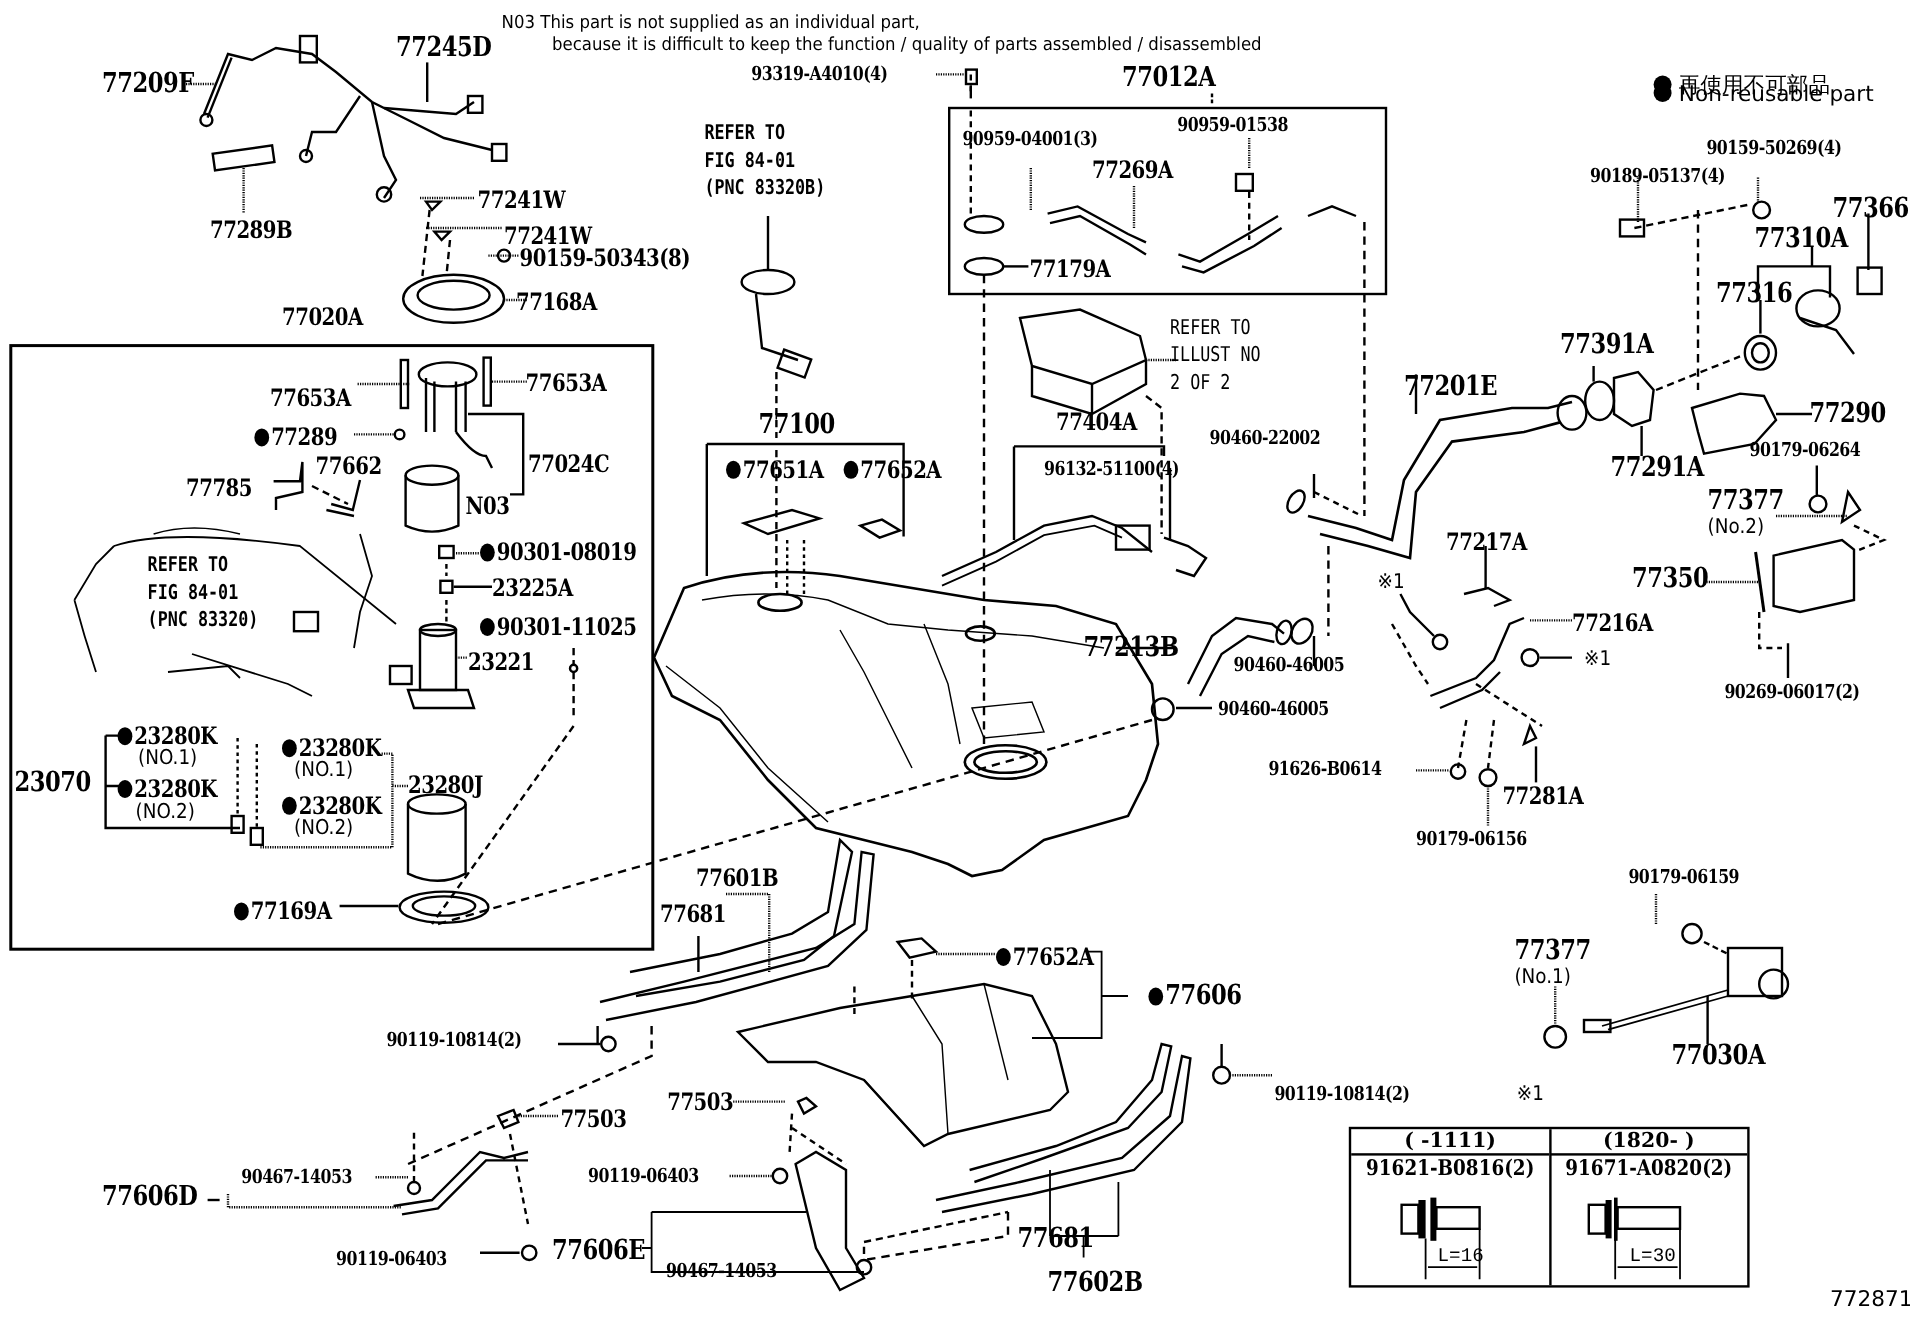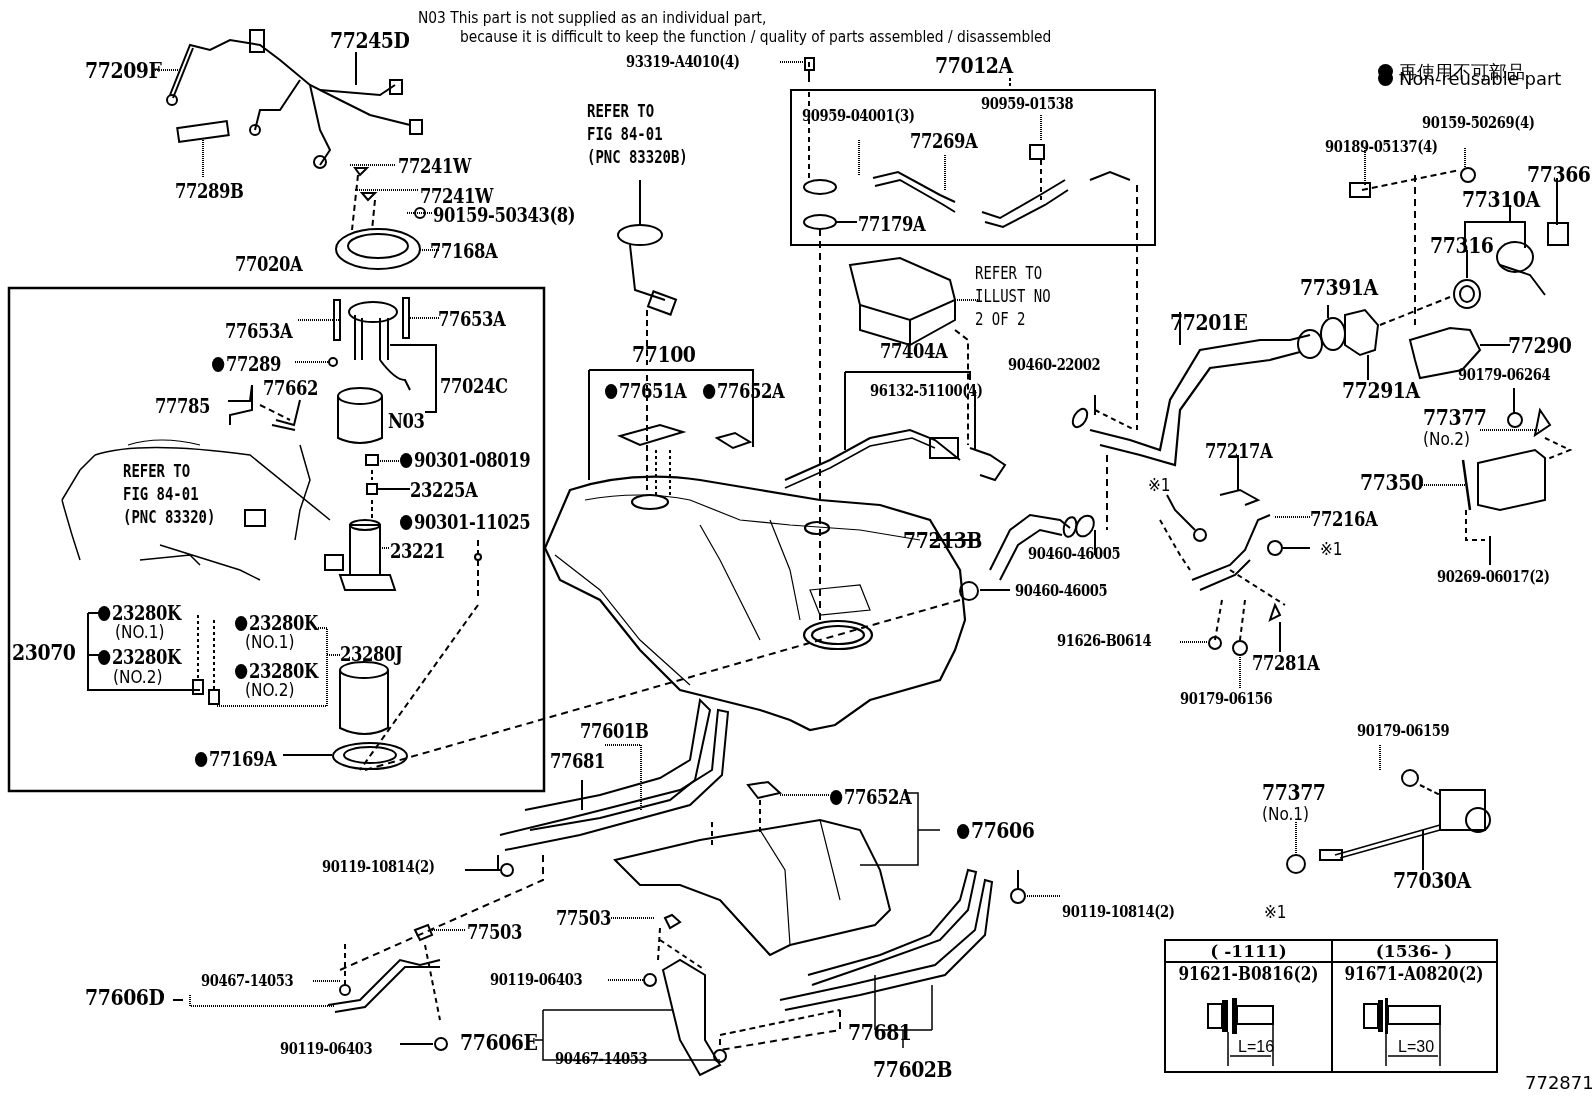--- a/index.html
+++ b/index.html
@@ -14,21 +14,21 @@
   .sub { position:absolute; white-space:nowrap; font-family:"DejaVu Sans",sans-serif; font-size:17px; line-height:18px; transform:scaleX(0.9); transform-origin:left top; }
   .ref { position:absolute; white-space:pre; font-family:"DejaVu Sans Mono",monospace; font-size:17px; line-height:23px; font-weight:bold; transform:scaleX(0.82); transform-origin:left top; }
   .note { position:absolute; white-space:nowrap; font-family:"DejaVu Sans",sans-serif; font-size:15px; line-height:20px; transform:scaleX(0.92); transform-origin:left top; }
   .legend { position:absolute; white-space:nowrap; font-family:"DejaVu Sans",sans-serif; font-size:18px; line-height:24px; }
   .legend .dot { display:inline-block; width:15px; height:15px; border-radius:50%; background:#000; margin-right:6px; vertical-align:-1px; }
   .figid { position:absolute; font-family:"DejaVu Sans",sans-serif; font-size:18px; }
   .tbl { position:absolute; border:2px solid #000; background:#fff; }
   .tbl .col { position:absolute; top:0; bottom:0; }
   .tbl .hdr { position:absolute; left:0; right:0; top:0; height:20px; border-bottom:2px solid #000; text-align:center; font-family:"DejaVu Serif",serif; font-weight:bold; font-size:17px; line-height:20px; }
   .tbl .pn { position:absolute; left:0; right:0; top:22px; text-align:center; font-family:"DejaVu Serif",serif; font-weight:bold; font-size:18px; line-height:22px; transform:scaleX(0.85); }
-  .tbl .len { position:absolute; font-family:Liberation Sans, sans-serif; font-size:16px; }
+  .tbl .len { position:absolute; font-family:Liberation Mono, monospace; font-size:16px; }
 </style>
 </head>
 <body>
 
 <div id="canvas">
 
 <svg id="art" viewBox="0 0 1592 1099" fill="none" stroke="#000" stroke-width="2">
 
   <rect x="9" y="288" width="535" height="503" stroke-width="2.5"></rect>
   <rect x="791" y="90" width="364" height="155"></rect>
@@ -417,35 +417,35 @@
 <div class="lbl big" style="left:85px;top:985px;">77606D</div>
 <div class="lbl sm" style="left:201px;top:972px;">90467-14053</div>
 <div class="lbl sm" style="left:280px;top:1040px;">90119-06403</div>
 <div class="lbl sm" style="left:490px;top:971px;">90119-06403</div>
 <div class="lbl big" style="left:460px;top:1030px;">77606E</div>
 <div class="lbl sm" style="left:555px;top:1050px;">90467-14053</div>
 <div class="lbl big" style="left:848px;top:1020px;">77681</div>
 <div class="lbl big" style="left:873px;top:1057px;">77602B</div>
 
 <div class="sub" style="left:1264px;top:903px;">※1</div>
-<div class="tbl" style="left:1164px;top:939px;width:330px;height:130px;">
+<div class="tbl" style="left:1124px;top:939px;width:330px;height:130px;">
   <div class="col" style="left:0;width:165px;border-right:2px solid #000;">
     <div class="hdr">(     -1111)</div>
     <div class="pn">91621-B0816(2)</div>
     <svg style="position:absolute;left:40px;top:55px;" width="110" height="72">
       <rect x="2" y="8" width="14" height="24" fill="none" stroke="#000" stroke-width="2"></rect>
       <rect x="16" y="4" width="6" height="32" fill="#000"></rect>
       <rect x="26" y="2" width="5" height="36" fill="#000"></rect>
       <rect x="31" y="10" width="36" height="18" fill="none" stroke="#000" stroke-width="2"></rect>
       <path d="M22 36 V70 M67 28 V70 M24 60 H65" stroke="#000" stroke-width="1.5" fill="none"></path>
     </svg>
     <div class="len" style="left:72px;top:97px;">L=16</div>
   </div>
   <div class="col" style="left:166px;width:164px;">
-    <div class="hdr">(1536-      )</div>
+    <div class="hdr">(1820-      )</div>
     <div class="pn">91671-A0820(2)</div>
     <svg style="position:absolute;left:30px;top:55px;" width="120" height="72">
       <rect x="2" y="8" width="14" height="24" fill="none" stroke="#000" stroke-width="2"></rect>
       <rect x="16" y="4" width="5" height="32" fill="#000"></rect>
       <rect x="23" y="2" width="3" height="36" fill="#000"></rect>
       <rect x="26" y="10" width="52" height="18" fill="none" stroke="#000" stroke-width="2"></rect>
       <path d="M24 36 V70 M78 28 V70 M26 60 H76" stroke="#000" stroke-width="1.5" fill="none"></path>
     </svg>
     <div class="len" style="left:66px;top:97px;">L=30</div>
   </div>

